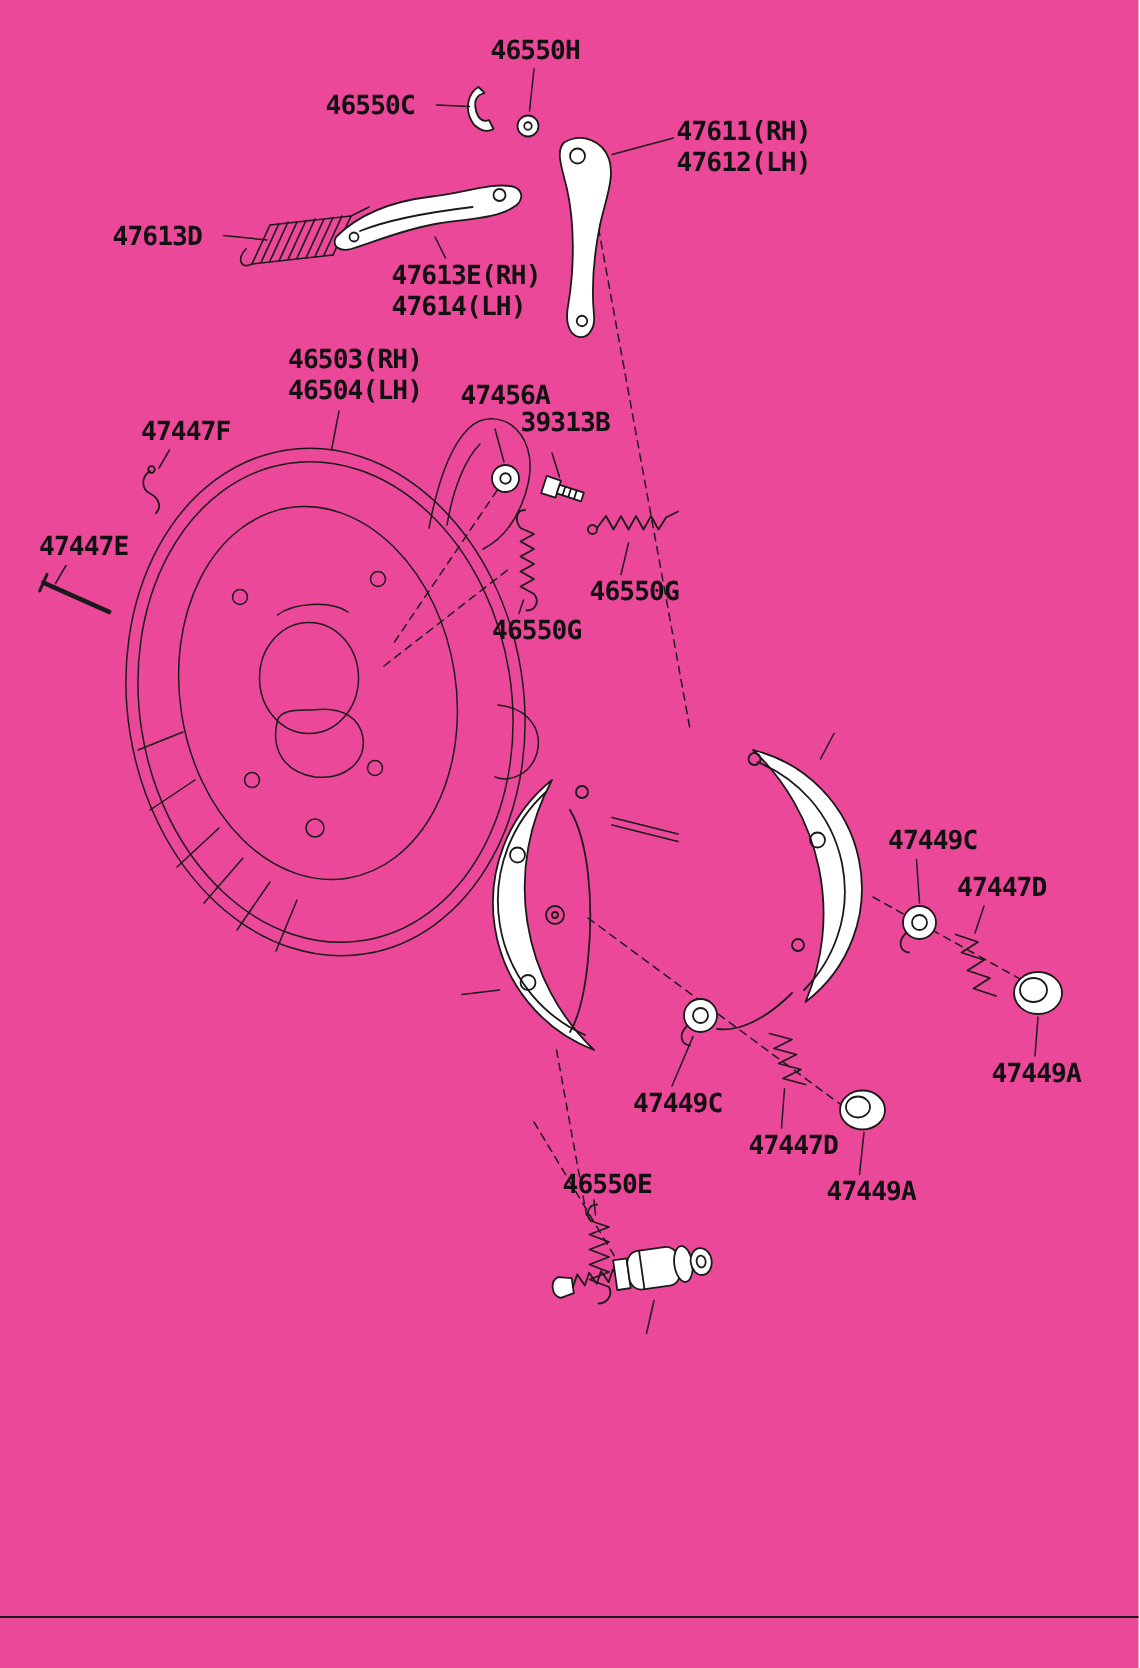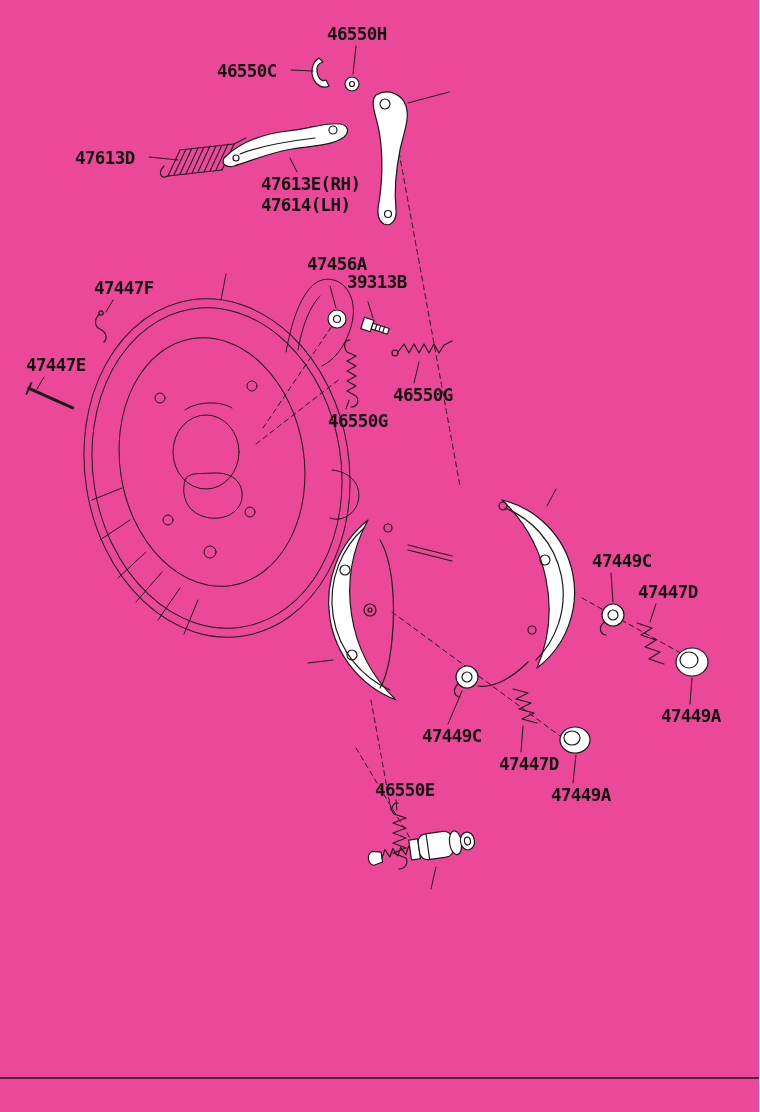--- a/index.html
+++ b/index.html
@@ -207,28 +207,36 @@
         <line x1="431" y1="889" x2="436" y2="867"></line>
       </g>
 
       <line x1="0" y1="1078" x2="760" y2="1078" stroke-width="1.4"></line>
     </g>
   </svg>
 
   <div class="lbl" style="left:327px;top:24px">46550H</div>
   <div class="lbl" style="left:217px;top:61px">46550C</div>
 
+  <div class="lbl" style="left:451px;top:78px">
+    <div>47611(RH)</div>
+    <div>47612(LH)</div>
+  </div>
 
   <div class="lbl" style="left:75px;top:148px">47613D</div>
 
   <div class="lbl" style="left:261px;top:174px">
     <div>47613E(RH)</div>
     <div>47614(LH)</div>
   </div>
 
+  <div class="lbl" style="left:192px;top:230px">
+    <div>46503(RH)</div>
+    <div>46504(LH)</div>
+  </div>
 
   <div class="lbl" style="left:307px;top:254px">47456A</div>
   <div class="lbl" style="left:347px;top:272px">39313B</div>
   <div class="lbl" style="left:94px;top:278px">47447F</div>
   <div class="lbl" style="left:26px;top:355px">47447E</div>
   <div class="lbl" style="left:393px;top:385px">46550G</div>
   <div class="lbl" style="left:328px;top:411px">46550G</div>
 
 
   <div class="lbl" style="left:592px;top:551px">47449C</div>

